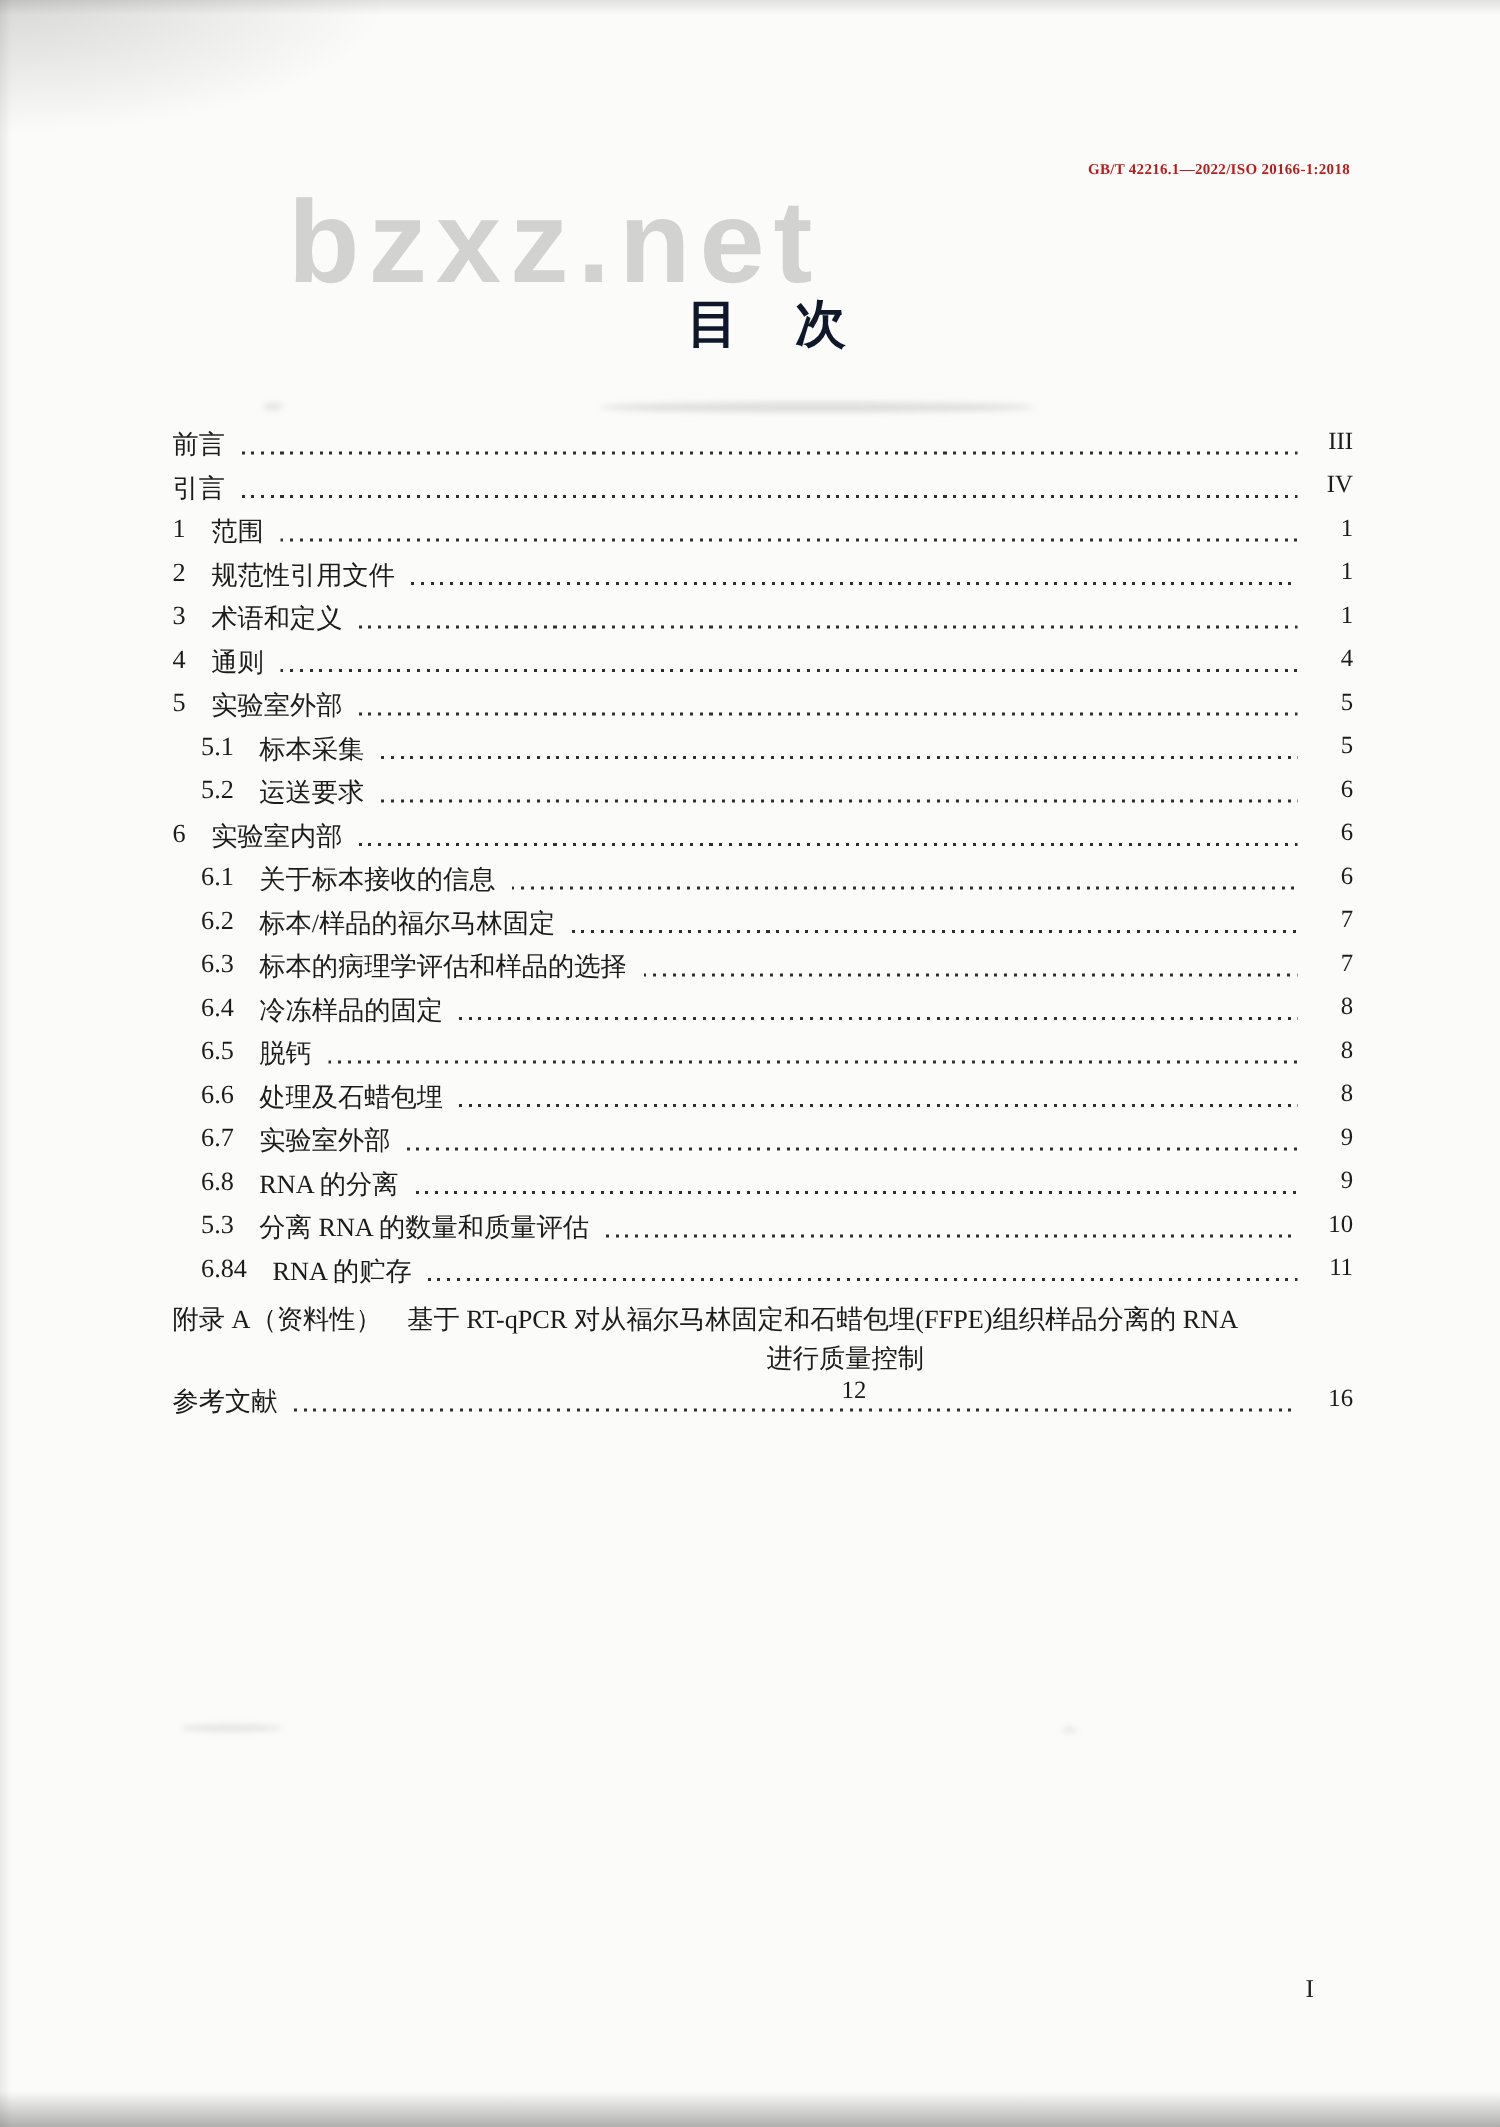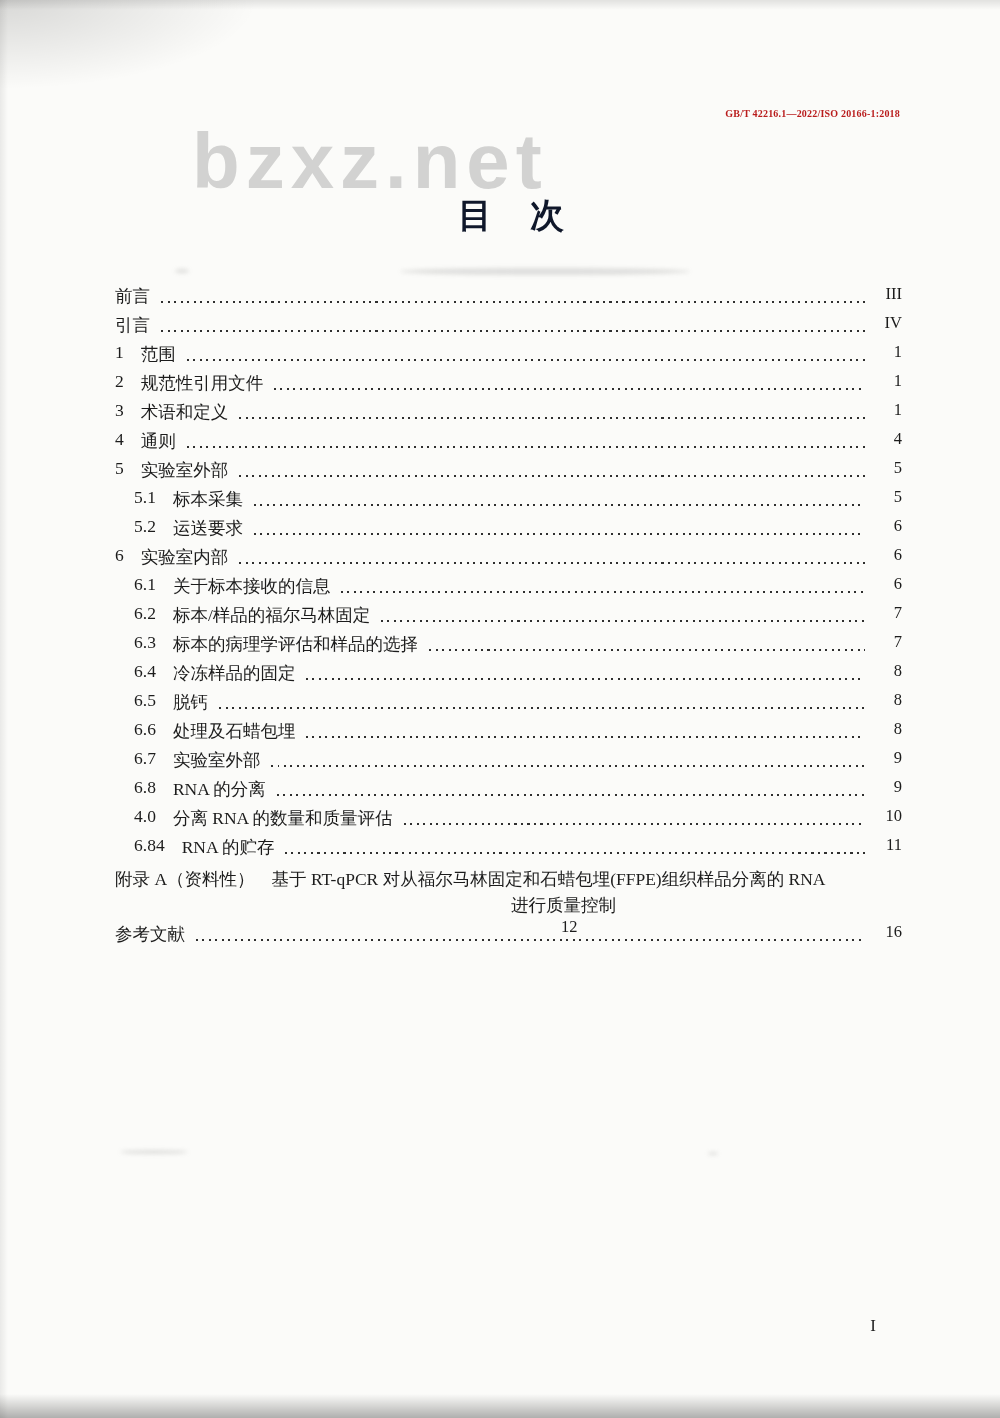--- a/index.html
+++ b/index.html
@@ -213,21 +213,21 @@
   </div>
 
   <div class="toc-row indent">
     <span class="num">6.8</span>
     <span class="t">RNA 的分离</span>
     <span class="leader"></span>
     <span class="pg">9</span>
   </div>
 
   <div class="toc-row indent">
-    <span class="num">4.0</span>
+    <span class="num">5.3</span>
     <span class="t">分离 RNA 的数量和质量评估</span>
     <span class="leader"></span>
     <span class="pg">10</span>
   </div>
 
   <div class="toc-row indent">
     <span class="num">6.84</span>
     <span class="t">RNA 的贮存</span>
     <span class="leader"></span>
     <span class="pg">11</span>

